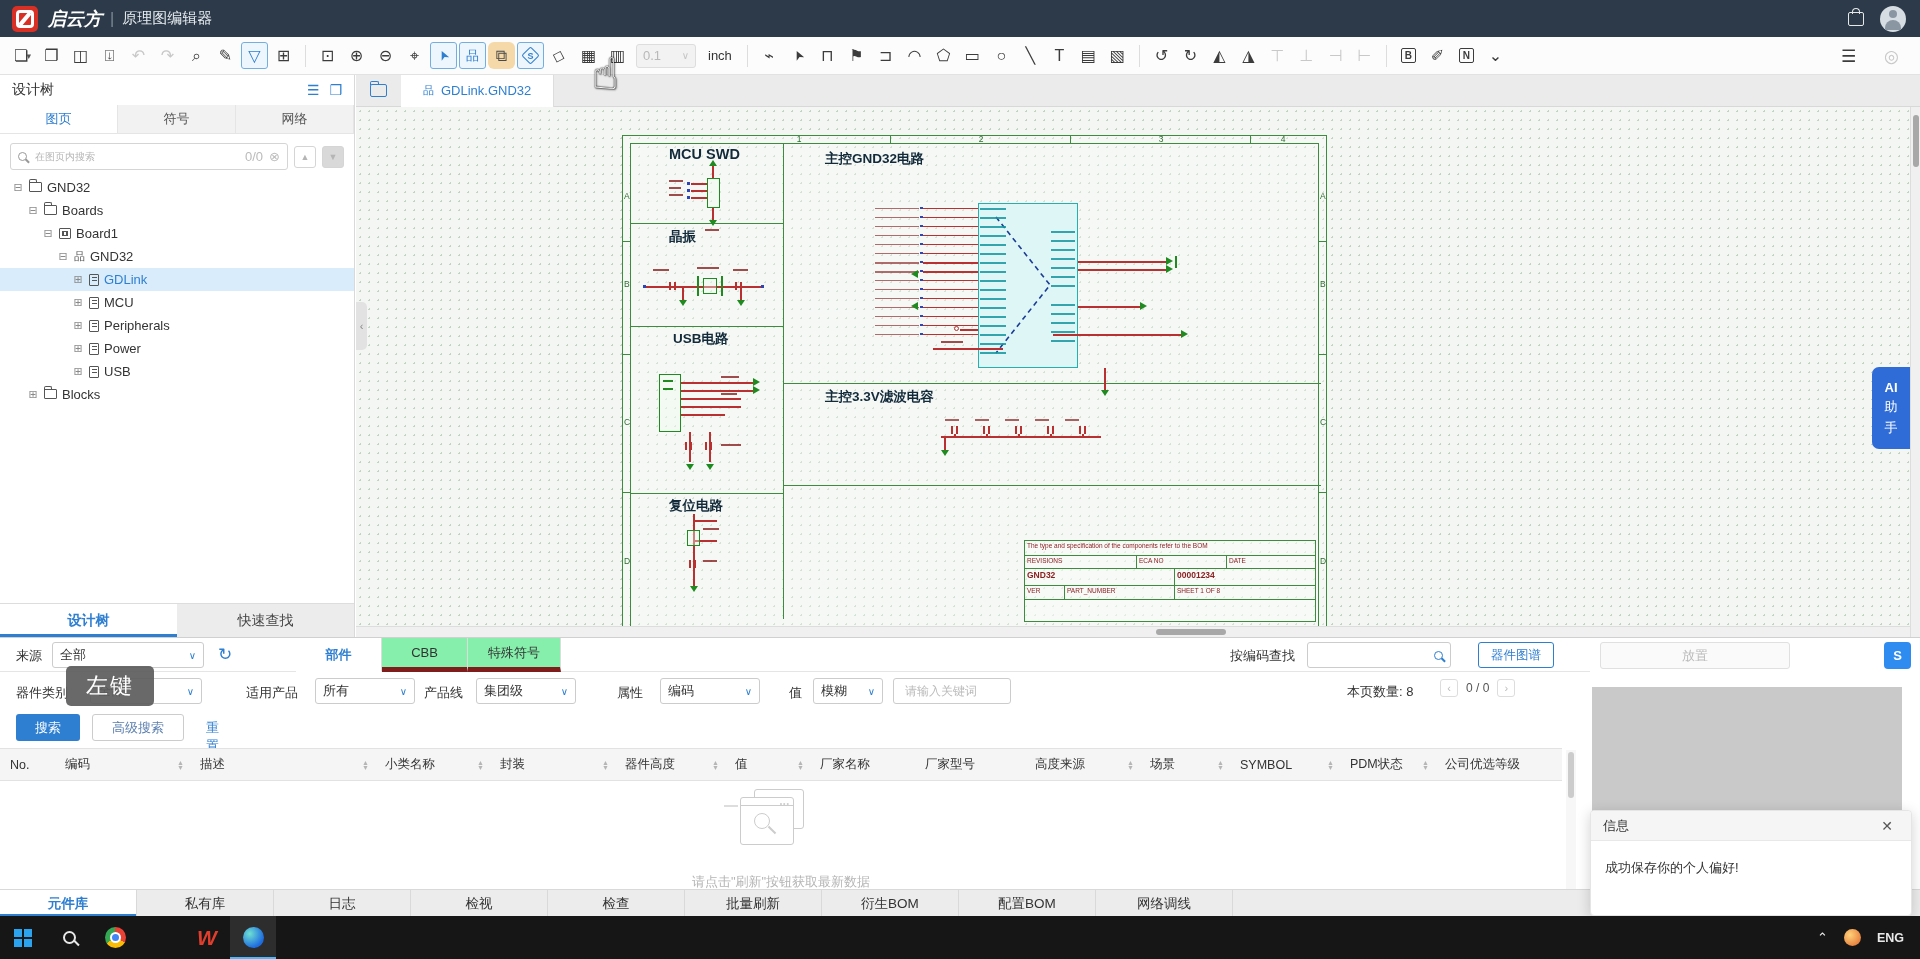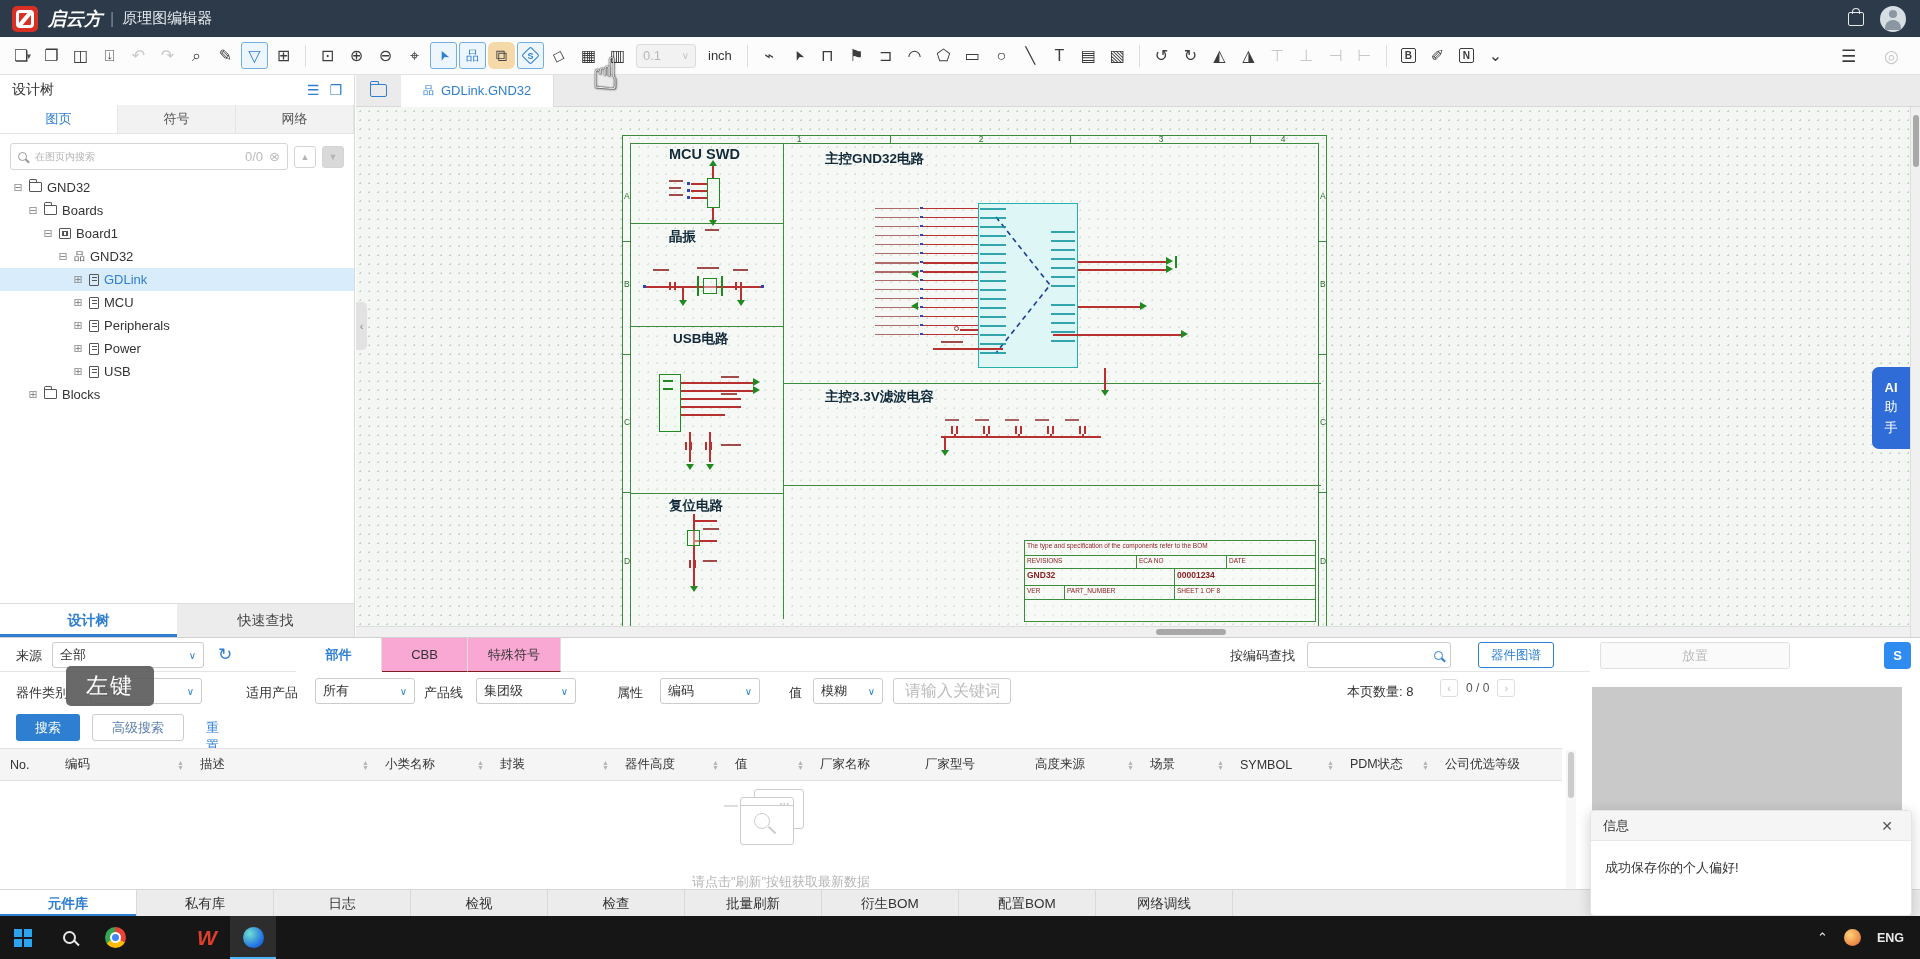--- a/index.html
+++ b/index.html
@@ -138,29 +138,29 @@
   .ai-btn .l0{font-weight:bold;}
 
   
   .bottom-panel{position:absolute;left:0;top:637px;width:1920px;height:279px;background:#fff;border-top:1px solid #d0d0d0;font-size:13px;color:#333;}
   .bp-row1{position:absolute;left:0;top:0;width:1590px;height:34px;border-bottom:1px solid #e5e5e5;}
   .bp-label{position:absolute;top:9px;font-size:13px;color:#333;white-space:nowrap;}
   .sel{position:absolute;height:26px;border:1px solid #ccc;border-radius:3px;background:#fff;display:flex;align-items:center;justify-content:space-between;padding:0 7px;font-size:13px;color:#333;}
   .sel .caret{color:#2e7fd1;font-size:10px;margin-left:6px;}
   .refresh-ic{position:absolute;left:218px;top:7px;color:#2e7fd1;font-size:17px;line-height:20px;}
   .lib-tabs{position:absolute;left:296px;top:0;height:34px;display:flex;}
-  .lib-tab{min-width:86px;padding:0 20px;display:flex;align-items:center;justify-content:center;background:#f9a8d4;border-right:1px solid #ddd;border-bottom:1px solid #7f1d1d;color:#333;}
+  .lib-tab{min-width:86px;padding:0 20px;display:flex;align-items:center;justify-content:center;background:#86efac;border-right:1px solid #ddd;border-bottom:5px solid #7f1d1d;color:#333;}
   .lib-tab.active{background:#fff;color:#2e7fd1;font-weight:bold;border-bottom:1px solid #fff;}
   .code-search-input{position:absolute;left:1307px;top:4px;width:144px;height:26px;border:1px solid #ccc;border-radius:3px;display:flex;align-items:center;padding:0 7px;}
   .code-search-input input{border:none;outline:none;flex:1;min-width:0;font-size:12px;}
   .atlas-btn{position:absolute;left:1478px;top:4px;width:76px;height:26px;border:1px solid #2e7fd1;color:#2e7fd1;background:#fff;border-radius:3px;font-size:12.5px;display:flex;align-items:center;justify-content:center;}
   .place-btn{position:absolute;left:1600px;top:4px;width:190px;height:27px;background:#fafafa;border:1px solid #e0e0e0;border-radius:3px;color:#bbb;font-size:13px;display:flex;align-items:center;justify-content:center;}
   .s-btn{position:absolute;left:1884px;top:4px;width:27px;height:27px;background:#2e8bf0;border-radius:4px;color:#fff;font-weight:bold;font-size:13px;display:flex;align-items:center;justify-content:center;}
   .bp-row2{position:absolute;left:0;top:38px;width:1590px;height:34px;}
-  .keyword-input{position:absolute;left:893px;top:2px;width:118px;height:26px;border:1px solid #ccc;border-radius:3px;padding:0 11px;font-size:16px;outline:none;}
+  .keyword-input{position:absolute;left:893px;top:2px;width:118px;height:26px;border:1px solid #ccc;border-radius:3px;padding:0 11px;font-size:12px;outline:none;}
   .keyword-input::placeholder{color:#bbb;}
   .page-count{position:absolute;left:1347px;top:8px;font-size:13px;color:#333;}
   .pager{position:absolute;left:1440px;top:5px;display:flex;align-items:center;gap:8px;font-size:12px;color:#555;}
   .pg-btn{width:18px;height:18px;border:1px solid #ddd;border-radius:3px;color:#bbb;display:flex;align-items:center;justify-content:center;font-size:11px;background:#fff;}
   .bp-row3{position:absolute;left:0;top:76px;height:30px;}
   .search-btn{position:absolute;left:16px;top:0;width:64px;height:27px;background:#2e7fd1;border:none;border-radius:3px;color:#fff;font-size:13px;}
   .adv-btn{position:absolute;left:92px;top:0;width:92px;height:27px;background:#fff;border:1px solid #ccc;border-radius:3px;color:#5b7fae;font-size:13px;}
   .reset-btn{position:absolute;left:200px;top:4px;color:#2e7fd1;font-size:13px;background:none;border:none;}
   .grid-header{position:absolute;left:0;top:110px;width:1562px;height:33px;background:#f5f5f5;border-top:1px solid #e2e2e2;border-bottom:1px solid #e2e2e2;display:flex;align-items:center;}
   .gh-cell{display:flex;align-items:center;padding-left:10px;font-size:12.5px;color:#333;height:100%;white-space:nowrap;overflow:hidden;flex:0 0 auto;}

